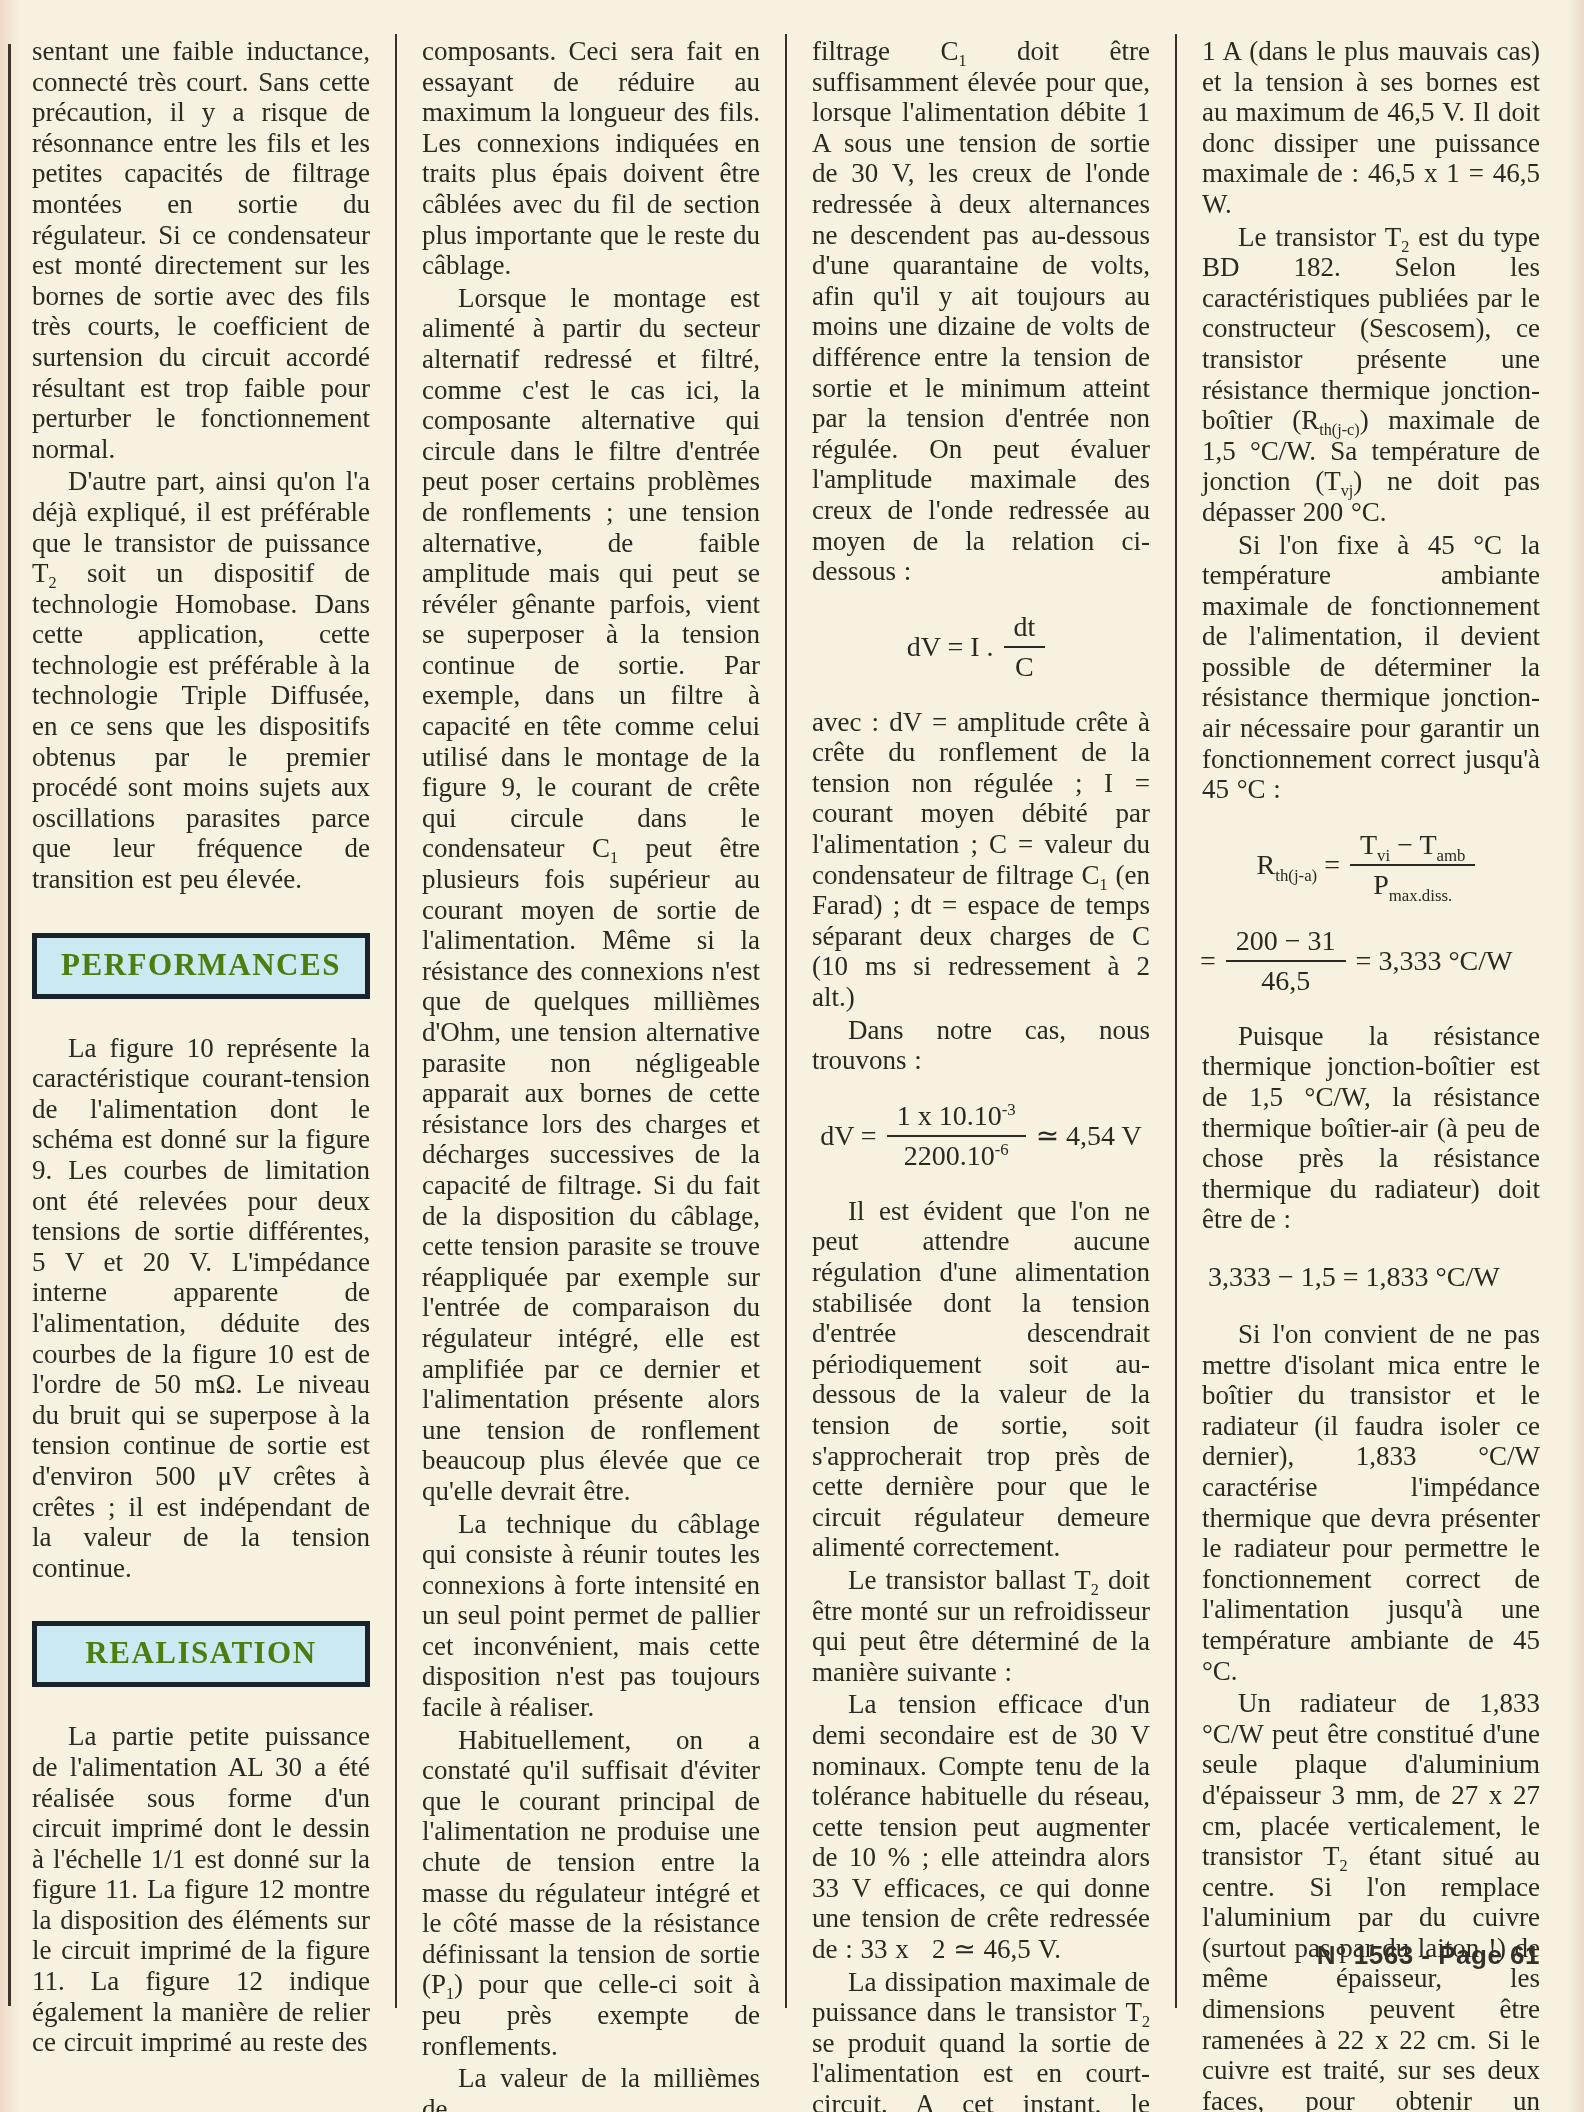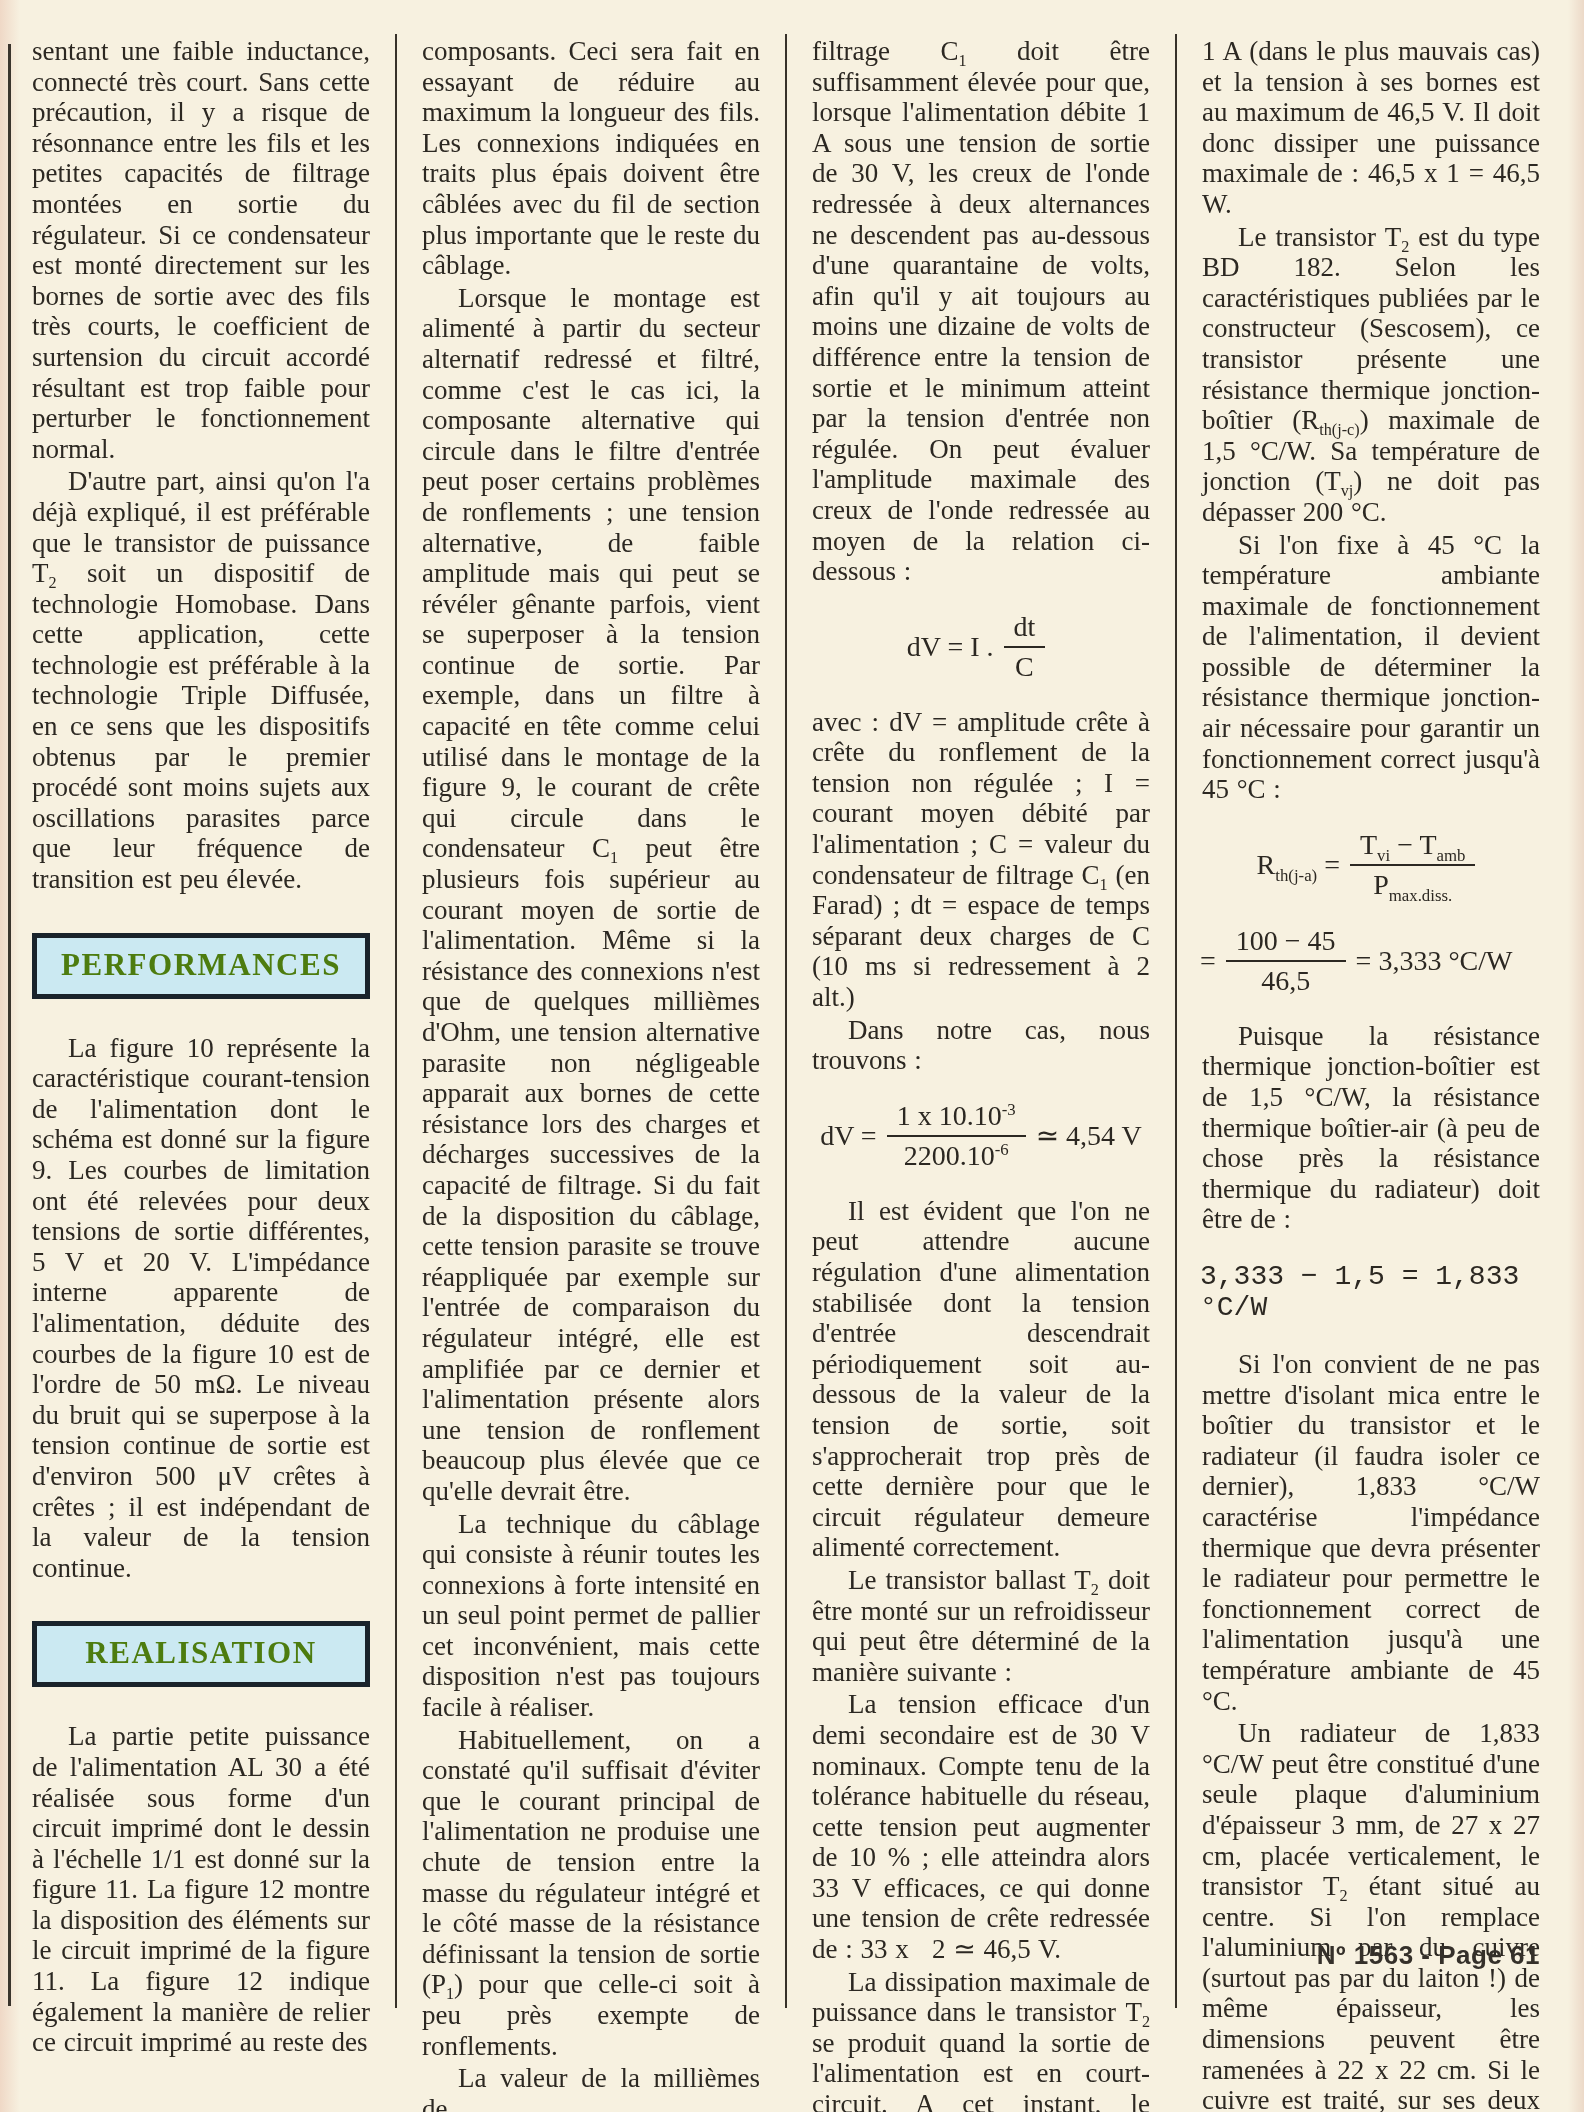--- a/index.html
+++ b/index.html
@@ -29,21 +29,21 @@
     text-align:center;padding:9px 4px 11px 4px;
   }
   .hbox .hbox-label{
     font-weight:bold;font-size:31px;letter-spacing:1.5px;color:#4d7c0f;
   }
   .formula{
     display:flex;align-items:center;justify-content:center;
     margin:24px 0;font-size:28px;color:#2c2822;
   }
   .formula.left{justify-content:flex-start;}
-  .formula.plain{margin:26px 0;font-family:Liberation Mono, monospace;}
+  .formula.plain{margin:26px 8px;}
   .formula .frac{display:inline-flex;flex-direction:column;align-items:center;margin:0 10px;}
   .formula .num{padding:0 10px 3px 10px;border-bottom:2.5px solid #2c2822;}
   .formula .den{padding-top:3px;}
   .footer{
     position:absolute;top:1940px;right:44px;
     font-family:"Liberation Sans", sans-serif;font-weight:bold;
     font-size:26px;color:#35302a;letter-spacing:0.5px;
   }
 </style>
 </head>
@@ -104,21 +104,21 @@
         <div class="formula">
           <span>R<sub>th(j-a)</sub> = </span>
           <span class="frac">
             <span class="num">T<sub>vi</sub> − T<sub>amb</sub></span>
             <span class="den">P<sub>max.diss.</sub></span>
           </span>
         </div>
         <div class="formula left">
           <span>= </span>
           <span class="frac">
-            <span class="num">100 − 45</span>
+            <span class="num">200 − 31</span>
             <span class="den">46,5</span>
           </span>
           <span> = 3,333 °C/W</span>
         </div>
         <p class="para indent">Puisque la résistance thermique jonction-boîtier est de 1,5 °C/W, la résistance thermique boîtier-air (à peu de chose près la résistance thermique du radiateur) doit être de :</p>
         <div class="formula left plain">
           <span>3,333 − 1,5 = 1,833 °C/W</span>
         </div>
         <p class="para indent">Si l'on convient de ne pas mettre d'isolant mica entre le boîtier du transistor et le radiateur (il faudra isoler ce dernier), 1,833 °C/W caractérise l'impédance thermique que devra présenter le radiateur pour permettre le fonctionnement correct de l'alimentation jusqu'à une température ambiante de 45 °C.</p>
         <p class="para indent">Un radiateur de 1,833 °C/W peut être constitué d'une seule plaque d'aluminium d'épaisseur 3 mm, de 27 x 27 cm, placée verticalement, le transistor T<sub>2</sub> étant situé au centre. Si l'on remplace l'aluminium par du cuivre (surtout pas par du laiton !) de même épaisseur, les dimensions peuvent être ramenées à 22 x 22 cm. Si le cuivre est traité, sur ses deux faces, pour obtenir un revêtement noir mât, les dimensions sont encore réduites et</p>

